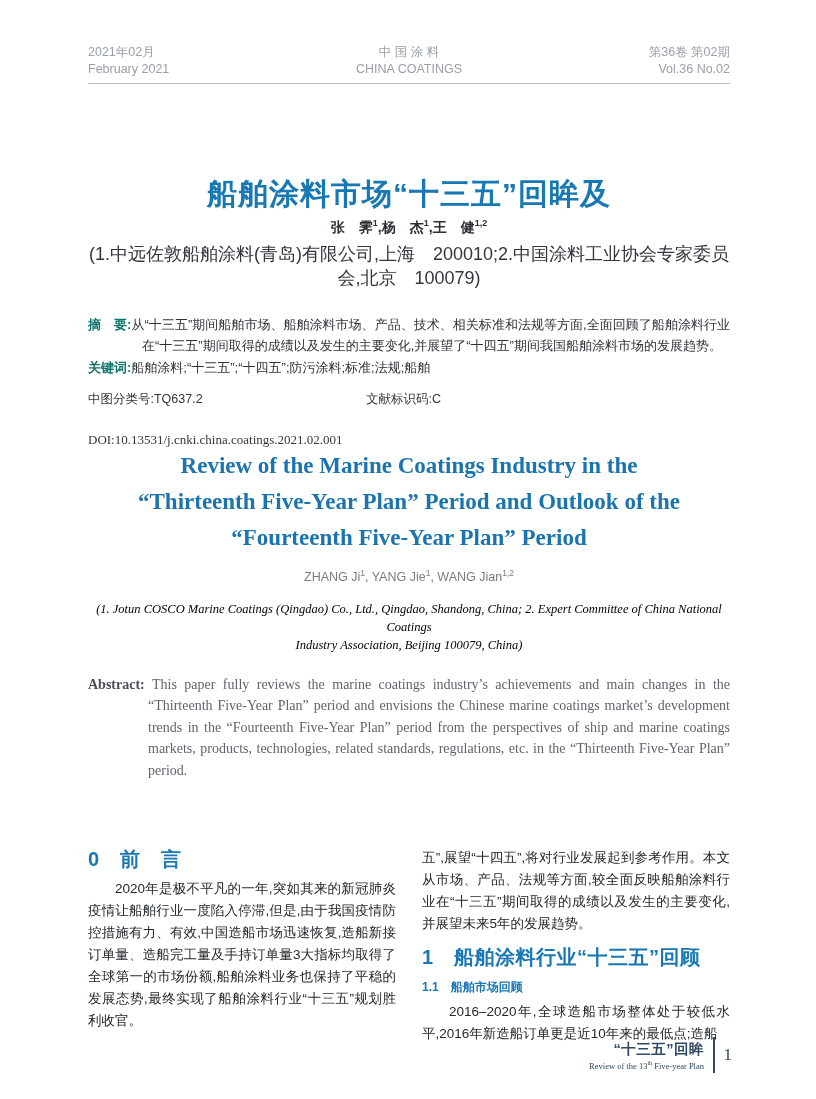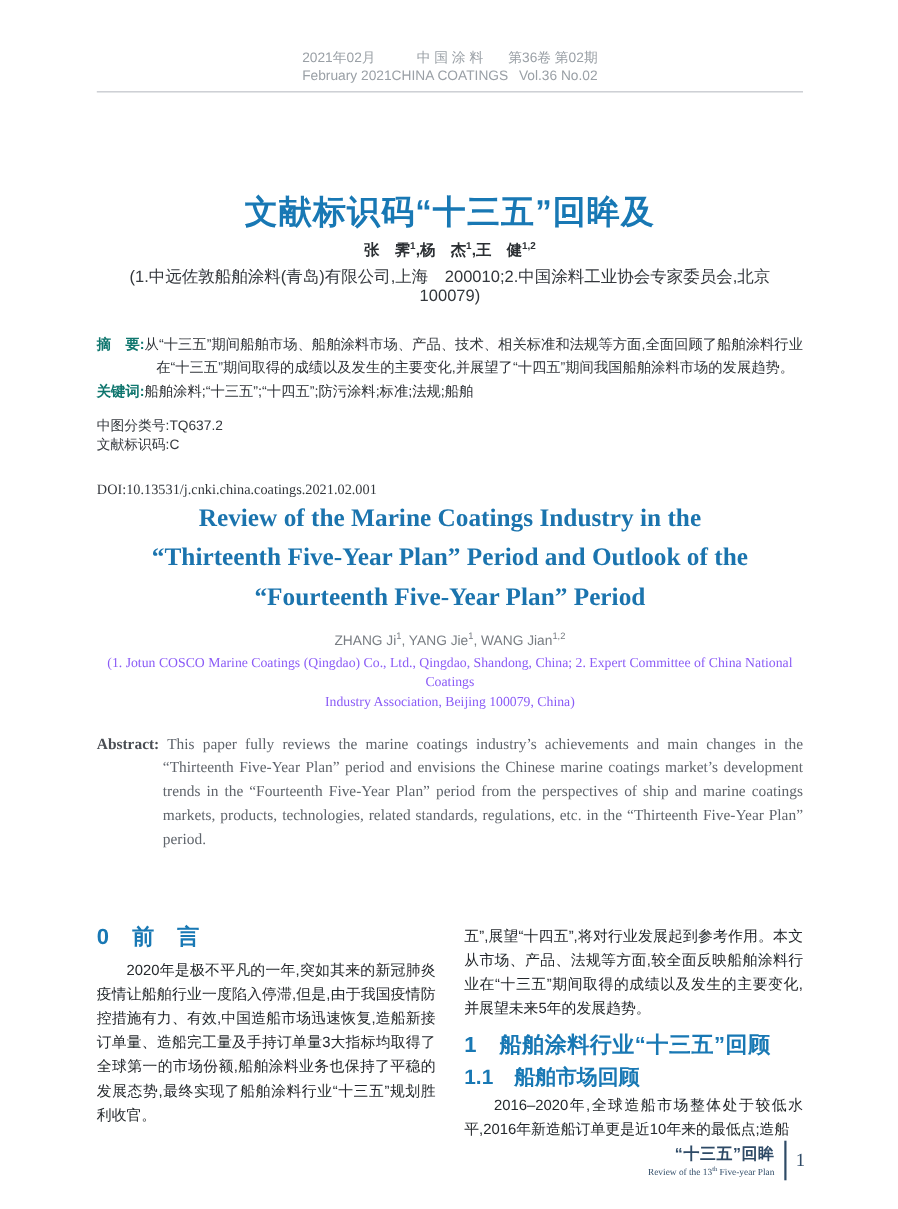--- a/index.html
+++ b/index.html
@@ -10,55 +10,55 @@
     margin:0 auto;
     background:#ffffff;
     font-family:"Liberation Sans", sans-serif;
     color:#2b2f33;
     overflow:hidden;
   }
   .content { padding:0 86px 0 88px; }
 
   
   .runhead {
-    display:flex; justify-content:center; align-items:flex-end;
+    display:flex; justify-content:space-between; align-items:flex-end;
     padding-top:44px; padding-bottom:5px;
     border-bottom:1px solid #b9bdc3;
     color:#9aa0a6; font-size:12.5px; line-height:17px;
   }
   .runhead .c { text-align:center; }
   .runhead .r { text-align:right; }
 
   
   .cn-title {
     margin-top:86px; text-align:center;
     color:#1878b4; font-weight:bold; font-size:30px; line-height:48px;
     letter-spacing:1px;
   }
   .cn-authors {
     text-align:center;
     font-size:14px; font-weight:bold; color:#2b2f33;
   }
   .cn-authors sup { font-size:9px; font-weight:bold; }
   .cn-affil {
     margin-top:5px; text-align:center;
-    font-size:15px; color:#33373c; font-weight:500;
+    font-size:18px; color:#33373c; font-weight:500;
   }
 
   
   .cn-abs {
     margin-top:24px; font-size:13px; line-height:21px; color:#2f3338;
     text-align:justify;
   }
   .hang { padding-left:54px; text-indent:-54px; }
   .hang-kw { padding-left:46px; text-indent:-46px; margin-top:1px; }
   .lab { font-weight:bold; color:#0f766e; }
 
   .meta-row {
-    margin-top:13px; display:flex; font-size:12.5px; color:#33373c;flex-direction:column;
+    margin-top:13px; display:flex; font-size:12.5px; color:#33373c;
   }
   .meta-row .m1 { width:278px; }
   .meta-row .m2 { width:172px; }
   .meta-row .m3 { flex:1; text-align:right; }
   .doi {
     margin-top:24px; font-family:"Liberation Serif", serif;
     font-size:13px; color:#33373c;
   }
 
   
@@ -66,23 +66,23 @@
     text-align:center;
     font-family:"Liberation Serif", serif; font-weight:bold;
     color:#1b74ae; font-size:23px; line-height:36px;
   }
   .en-authors {
     margin-top:12px; text-align:center;
     font-size:12.5px; color:#787d83;
   }
   .en-authors sup { font-size:8.5px; }
   .en-affil {
-    margin-top:4px; text-align:center;
-    font-family:"Liberation Serif", serif; 
-    font-size:12.5px; line-height:18px; color:#8b5cf6;
+    margin-top:16px; text-align:center;
+    font-family:"Liberation Serif", serif; font-style:italic;
+    font-size:12.5px; line-height:18px; color:#000000;
   }
 
   
   .en-abs {
     margin-top:20px; font-family:"Liberation Serif", serif;
     font-size:14px; line-height:21.5px; color:#5f646b;
     text-align:justify;
   }
   .en-hang { padding-left:60px; text-indent:-60px; }
   .en-kw  { padding-left:66px; text-indent:-66px; margin-top:2px; }
@@ -92,21 +92,21 @@
   .cols {
     margin-top:66px; display:flex; gap:26px;
     font-size:13.5px; line-height:22px; color:#24282c; text-align:justify;
   }
   .col { width:308px; }
   .h-sec {
     color:#1878b4; font-weight:bold; font-size:20px; line-height:24px;
     margin-bottom:7px; letter-spacing:0.5px;
   }
   .h-sub {
-    color:#1878b4; font-weight:bold; font-size:19px; line-height:22px;
+    color:#1878b4; font-weight:bold; font-size:12px; line-height:22px;
     margin-top:4px; margin-bottom:3px;
   }
   .para { text-indent:2em; }
   .para-cont { text-indent:0; }
   .h-sec1 { margin-top:10px; }
 
   
   .pgfoot {
     position:absolute; right:84px; bottom:26px;
     display:flex; align-items:center; color:#2e4a66;
@@ -137,21 +137,21 @@
         <div>中 国 涂 料</div>
         <div>CHINA COATINGS</div>
       </div>
       <div class="r">
         <div>第36卷 第02期</div>
         <div>Vol.36 No.02</div>
       </div>
     </div>
 
     <div class="cn-title">
-      <div>文献标识码“十三五”回眸及</div>
+      <div>船舶涂料市场“十三五”回眸及</div>
     </div>
 
     <div class="cn-authors"><span><span>张　霁</span><sup>1</sup></span><span><span>,杨　杰</span><sup>1</sup></span><span><span>,王　健</span><sup>1,2</sup></span></div>
 
     <div class="cn-affil">(1.中远佐敦船舶涂料(青岛)有限公司,上海　200010;2.中国涂料工业协会专家委员会,北京　100079)</div>
 
     <div class="cn-abs">
       <p class="hang"><span class="lab">摘　要:</span><span>从“十三五”期间船舶市场、船舶涂料市场、产品、技术、相关标准和法规等方面,全面回顾了船舶涂料行业在“十三五”期间取得的成绩以及发生的主要变化,并展望了“十四五”期间我国船舶涂料市场的发展趋势。</span></p>
       <p class="hang-kw"><span class="lab">关键词:</span><span>船舶涂料;“十三五”;“十四五”;防污涂料;标准;法规;船舶</span></p>
     </div>

